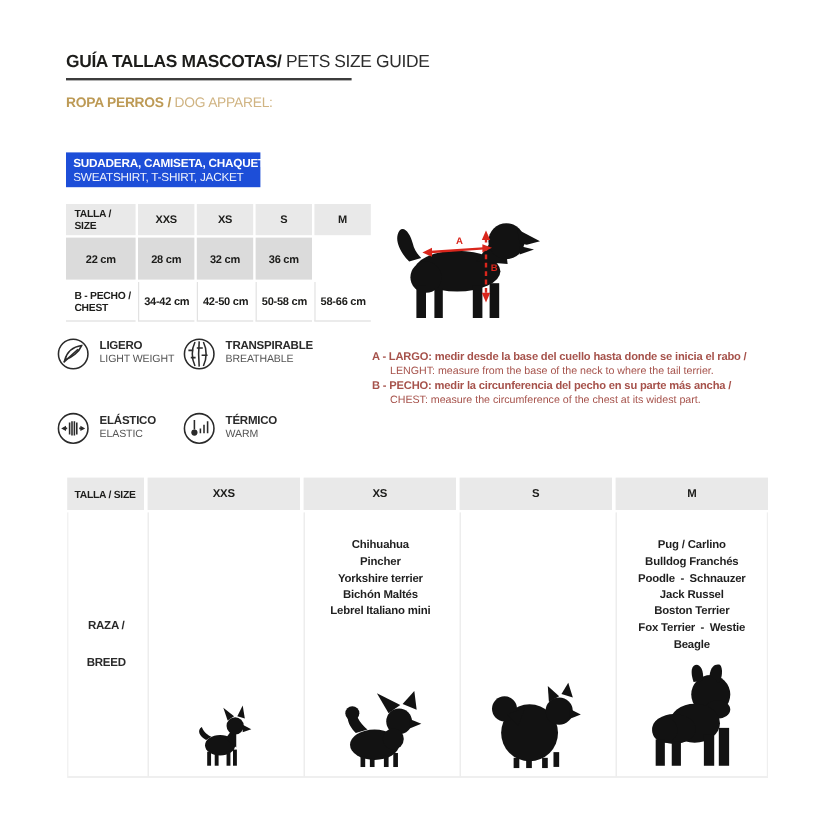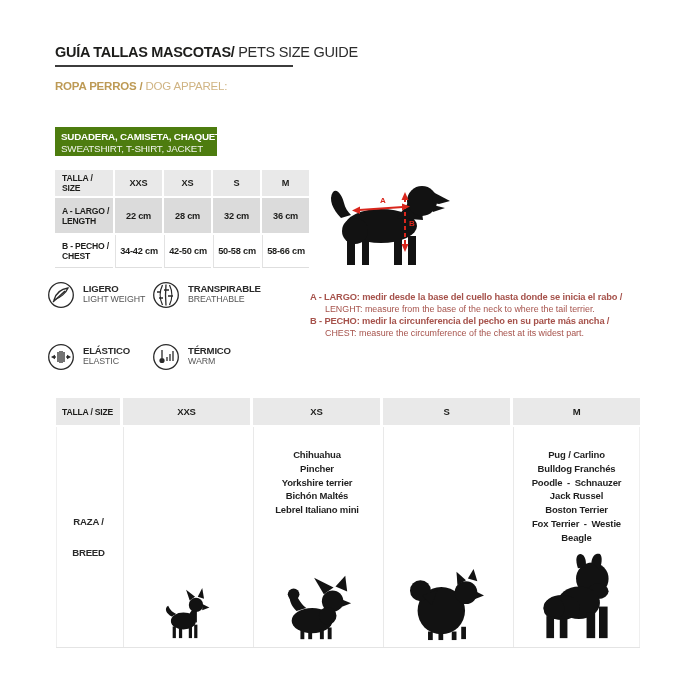--- a/index.html
+++ b/index.html
@@ -18,21 +18,21 @@
   .page-title .b{font-weight:bold;}
   .page-title .r{font-weight:normal;color:#2c2c2c;}
   .page-subtitle{
     left:55px;top:80px;font-size:11.5px;letter-spacing:-0.2px;white-space:nowrap;
   }
   .page-subtitle .b{font-weight:bold;color:#bd9a55;}
   .page-subtitle .r{font-weight:normal;color:#d0b483;}
   
   .banner{
     left:55px;top:127px;width:150px;height:22px;
-    background:#4d7c0f;color:#ffffff;padding:4px 6px 3px 6px;
+    background:#1d4ed8;color:#ffffff;padding:4px 6px 3px 6px;
     font-size:9.8px;line-height:11.5px;letter-spacing:-0.2px;white-space:nowrap;
   }
   .banner .l1{font-weight:bold;}
   .banner .l2{font-weight:normal;opacity:.92;}
   
   .stable{left:55px;top:170px;width:248px;}
   .srow{display:grid;grid-template-columns:58px 47px 47px 47px 47px;column-gap:2px;}
   .srow + .srow{margin-top:2px;}
   .srow .cell{display:flex;align-items:center;justify-content:center;
     font-weight:bold;font-size:9.2px;letter-spacing:-0.2px;}
@@ -87,21 +87,20 @@
 
 <div class="abs stable">
   <div class="srow hd">
     <div class="cell lab">TALLA /  SIZE</div>
     <div class="cell">XXS</div>
     <div class="cell">XS</div>
     <div class="cell">S</div>
     <div class="cell">M</div>
   </div>
   <div class="srow ra">
-    <div class="cell lab">A - LARGO / LENGTH</div>
     <div class="cell">22 cm</div>
     <div class="cell">28 cm</div>
     <div class="cell">32 cm</div>
     <div class="cell">36 cm</div>
   </div>
   <div class="srow rb">
     <div class="cell lab">B - PECHO / CHEST</div>
     <div class="cell">34-42 cm</div>
     <div class="cell">42-50 cm</div>
     <div class="cell">50-58 cm</div>

